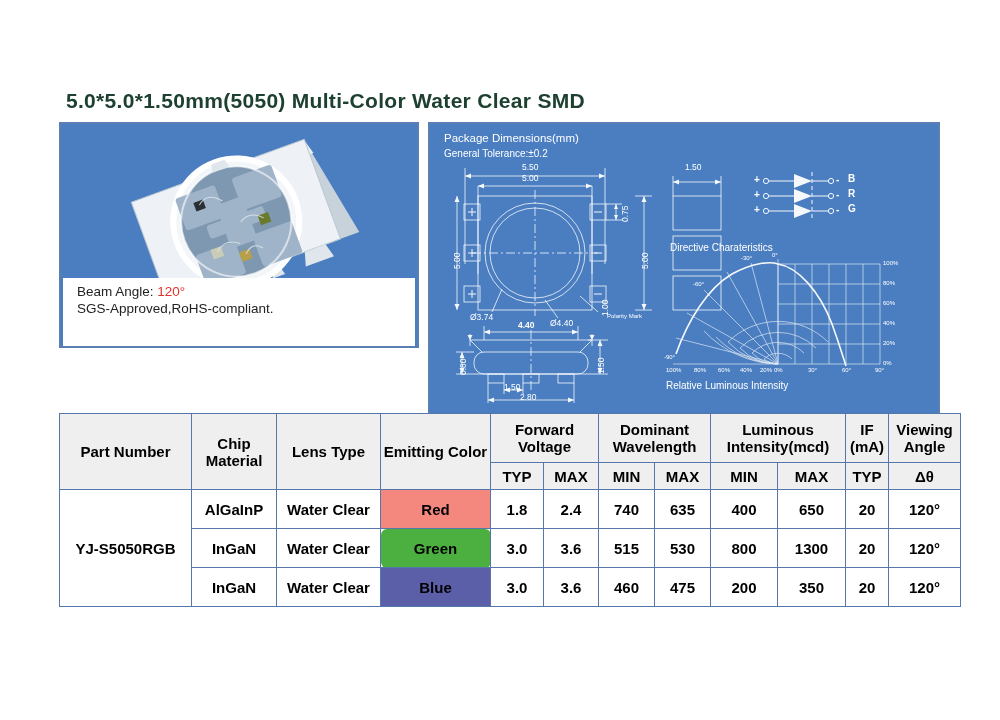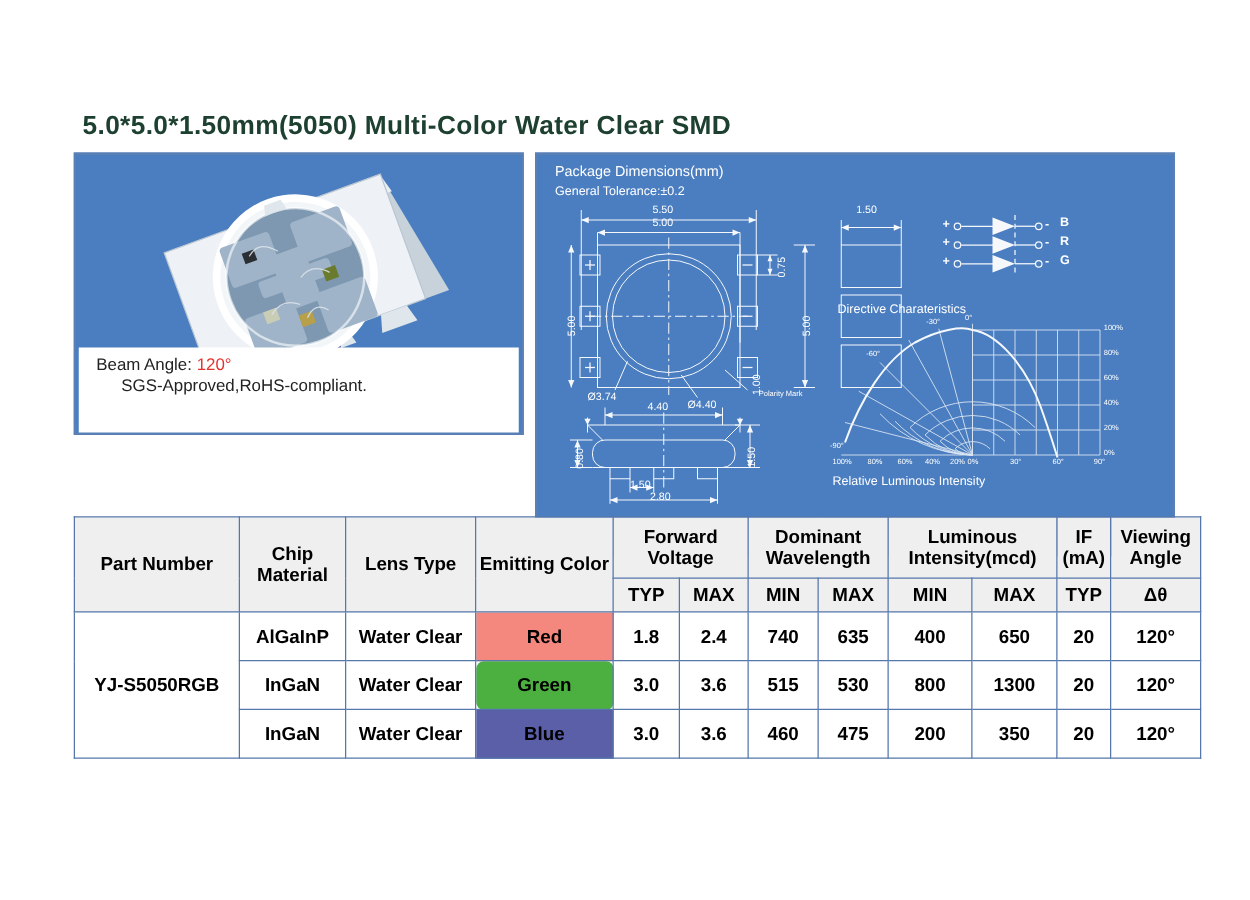--- a/index.html
+++ b/index.html
@@ -41,21 +41,21 @@
     position:absolute;left:2px;right:2px;bottom:0;height:68px;
     background:#ffffff;
     padding:6px 0 0 14px;
     box-sizing:border-box;
   }
   #left-caption div{
     font-size:13.5px;line-height:16.5px;
     color:#222;white-space:nowrap;
   }
   .red-txt{color:#e2342f;}
-  .line-all-red{color:#e2342f;margin-left:20px;}
+  .line-all-red{color:#e2342f;}
 
   
   .dw{position:absolute;color:#ffffff;font-family:"Liberation Sans",sans-serif;white-space:nowrap;}
   .dw-title{font-size:11.5px;}
   .dw-sub{font-size:10px;}
   .dw-dim{font-size:8.5px;}
   .dw-tiny{font-size:6px;}
   .dw-sym{font-size:10px;font-weight:bold;}
   .vert{transform:rotate(-90deg);transform-origin:left top;}
 
@@ -365,21 +365,21 @@
     <div class="dw dw-dim" style="left:255px;top:38px;">1.50</div>
     <div class="dw dw-dim vert" style="left:190px;top:98px;">0.75</div>
     <div class="dw dw-dim vert" style="left:22px;top:145px;">5.00</div>
     <div class="dw dw-dim vert" style="left:210px;top:145px;">5.00</div>
 
     <div class="dw dw-dim" style="left:40px;top:188px;text-align:right;">Ø3.74</div>
     <div class="dw dw-dim" style="left:120px;top:194px;">Ø4.40</div>
     <div class="dw dw-dim vert" style="left:170px;top:192px;">1.00</div>
     <div class="dw dw-tiny" style="left:177px;top:189px;">Polarity Mark</div>
 
-    <div class="dw dw-dim" style="left:88px;top:196px;">4.40</div>
+    <div class="dw dw-dim" style="left:88px;top:196px;font-weight:bold;">4.40</div>
     <div class="dw dw-dim vert" style="left:28px;top:251px;">0.80</div>
     <div class="dw dw-dim vert" style="left:166px;top:250px;">1.50</div>
     <div class="dw dw-dim" style="left:74px;top:258px;">1.50</div>
     <div class="dw dw-dim" style="left:90px;top:268px;">2.80</div>
 
     
     <div class="dw dw-sym" style="left:324px;top:50px;">+</div>
     <div class="dw dw-sym" style="left:324px;top:65px;">+</div>
     <div class="dw dw-sym" style="left:324px;top:80px;">+</div>
     <div class="dw dw-sym" style="left:406px;top:50px;">-</div>

